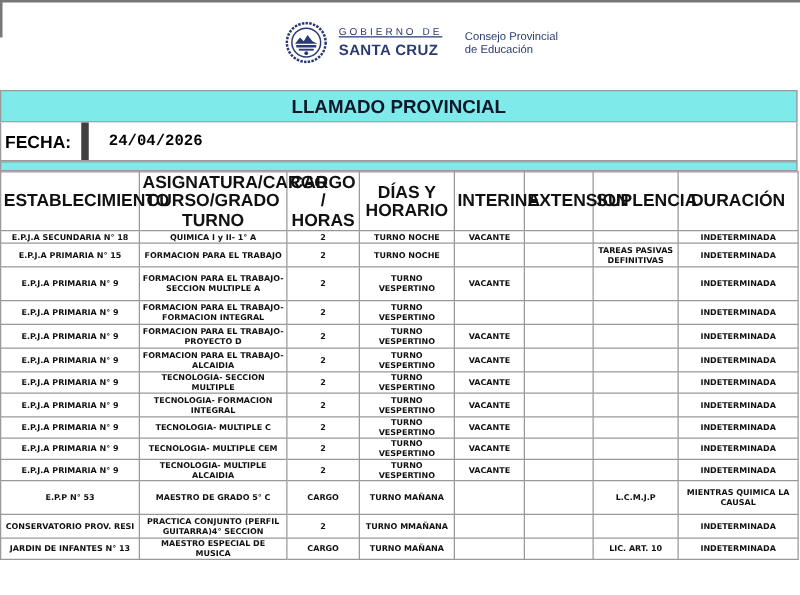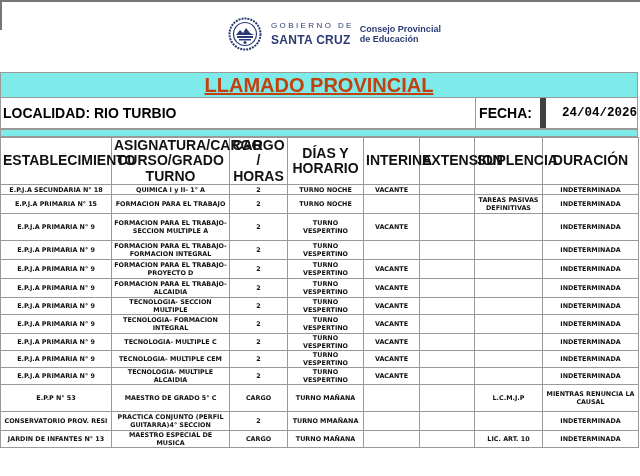--- a/index.html
+++ b/index.html
@@ -2,27 +2,27 @@
 <html><head>
 <meta charset="utf-8">
 <style>
   html, body { margin:0; padding:0; background:#fff; }
   body { width:640px; height:476px; overflow:hidden; position:relative; font-family:"Liberation Sans", sans-serif; }
   .frame-top { position:absolute; left:0; top:0; width:640px; height:2px; background:#777; }
   .frame-left { position:absolute; left:0; top:0; width:2px; height:30px; background:#777; }
   .logo { position:absolute; left:228px; top:14px; height:40px; display:flex; align-items:center; }
   .emblem { width:34px; height:34px; }
   .gob { margin-left:9px; line-height:1; color:#2a3a73; }
-  .gob .l1 { font-size:8px; letter-spacing:2.4px; }
+  .gob .l1 { font-size:8px; letter-spacing:2.4px;text-decoration:underline; }
   .gob .l2 { font-size:12px; font-weight:bold; letter-spacing:0.3px; margin-top:4px; }
-  .cpe { margin-left:6px; font-size:9px; color:#2a3a73; line-height:1.15;font-weight:bold; }
+  .cpe { margin-left:18px; font-size:9px; color:#2a3a73; line-height:1.15; }
 
   .banner { position:absolute; left:0; width:638px; background:#7eeaea; border:1px solid #999; box-sizing:border-box; }
   .b1 { top:72px; height:26px; display:flex; align-items:center; justify-content:center; }
-  .b1 span { font-weight:bold; font-size:20px; text-decoration:underline; color:#c2410c; }
+  .b1 span { font-weight:bold; font-size:15px; color:#0f172a; }
   .locrow { position:absolute; left:0; top:98px; width:638px; height:31px; display:flex; border:1px solid #999; border-top:none; box-sizing:border-box; background:#fff; }
   .locrow .loc { width:476px; border-right:1px solid #999; font-weight:bold; font-size:14px; display:flex; align-items:center; padding-left:2px; box-sizing:border-box; }
   .locrow .flab { width:70px; border-right:6px solid #404040; font-weight:bold; font-size:14px; display:flex; align-items:center; padding-left:3px; box-sizing:border-box; }
   .locrow .fval { flex:1; font-size:14px; font-weight:bold; display:flex; align-items:center; padding-left:4px; font-family:Liberation Mono, monospace; font-size:12.5px;margin-left:12px; }
   .b2 { top:129px; height:8px; }
 
   table { position:absolute; left:0; top:137px; width:638px; border-collapse:collapse; table-layout:fixed; }
   th, td { border:1px solid #999; text-align:center; vertical-align:middle; padding:0 2px; color:#111; }
   th { font-size:14px; font-weight:bold; line-height:1.1; height:23px; }
   td { font-size:6.4px; font-weight:bold; line-height:1.25; font-family:"DejaVu Sans", sans-serif; }
@@ -53,21 +53,20 @@
     <div>Consejo Provincial</div>
     <div>de Educación</div>
   </div>
 </div>
 
 <div class="banner b1">
   <span>LLAMADO PROVINCIAL</span>
 </div>
 
 <div class="locrow">
-  <div class="loc">LOCALIDAD: RIO TURBIO</div>
   <div class="flab">FECHA:</div>
   <div class="fval">24/04/2026</div>
 </div>
 
 <div class="banner b2"></div>
 
 <table>
   <colgroup>
     <col style="width:111px">
       <col style="width:118px">
@@ -202,21 +201,21 @@
         <td>INDETERMINADA</td>
       </tr>
       <tr class="h3">
         <td>E.P.P N° 53</td>
         <td>MAESTRO DE GRADO 5° C</td>
         <td>CARGO</td>
         <td>TURNO MAÑANA</td>
         <td></td>
         <td></td>
         <td>L.C.M.J.P</td>
-        <td>MIENTRAS RENUNCIA LA CAUSAL</td>
+        <td>MIENTRAS QUIMICA LA CAUSAL</td>
       </tr>
       <tr class="h2">
         <td>CONSERVATORIO PROV. RESI</td>
         <td>PRACTICA CONJUNTO (PERFIL GUITARRA)4° SECCION</td>
         <td>2</td>
         <td>TURNO MMAÑANA</td>
         <td></td>
         <td></td>
         <td></td>
         <td>INDETERMINADA</td>

